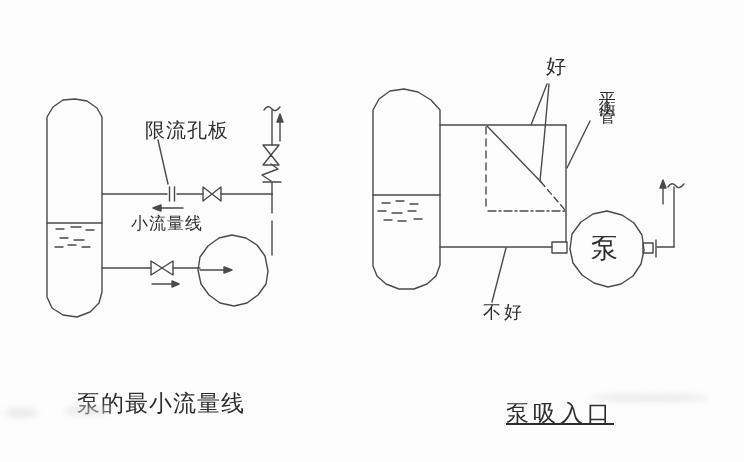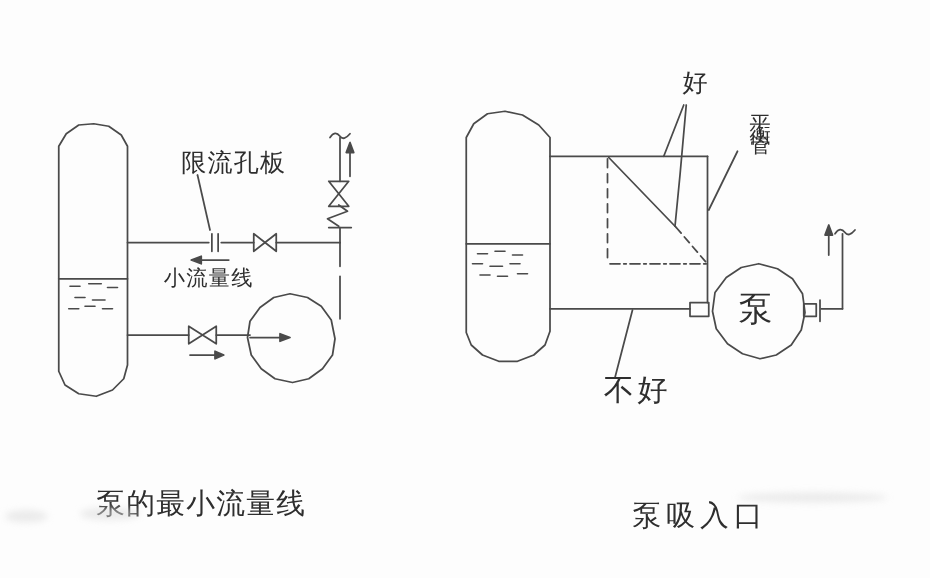--- a/index.html
+++ b/index.html
@@ -20,23 +20,23 @@
   }
   .lbl-orifice{left:145px;top:119px;font-size:20px;letter-spacing:1px;}
   .lbl-minflow{left:131px;top:214px;font-size:17px;letter-spacing:1px;}
   .lbl-caption-left{left:77px;top:391px;font-size:23px;letter-spacing:1px;}
   .lbl-good{left:546px;top:55px;font-size:20px;}
   .lbl-balance{
     left:598px;top:78px;font-size:17px;
     writing-mode:vertical-rl;text-orientation:upright;
     letter-spacing:8px;
   }
-  .lbl-bad{left:483px;top:302px;font-size:24px;letter-spacing:3px;font-family:Liberation Mono, monospace;}
+  .lbl-bad{left:483px;top:302px;font-size:18px;letter-spacing:3px;}
   .lbl-pump{left:591px;top:233px;font-size:27px;}
-  .lbl-caption-right{left:506px;top:401px;font-size:23px;letter-spacing:4px;}
+  .lbl-caption-right{left:506px;top:401px;font-size:23px;letter-spacing:4px;text-decoration:underline;}
   .smudge{
     position:absolute;background:#dcdcdc;border-radius:50%;
     filter:blur(3px);opacity:.55;
   }
   .smudge-a{left:590px;top:394px;width:120px;height:8px;}
   .smudge-b{left:64px;top:406px;width:48px;height:10px;}
   .smudge-c{left:4px;top:408px;width:34px;height:10px;}
 </style>
 </head>
 <body>

